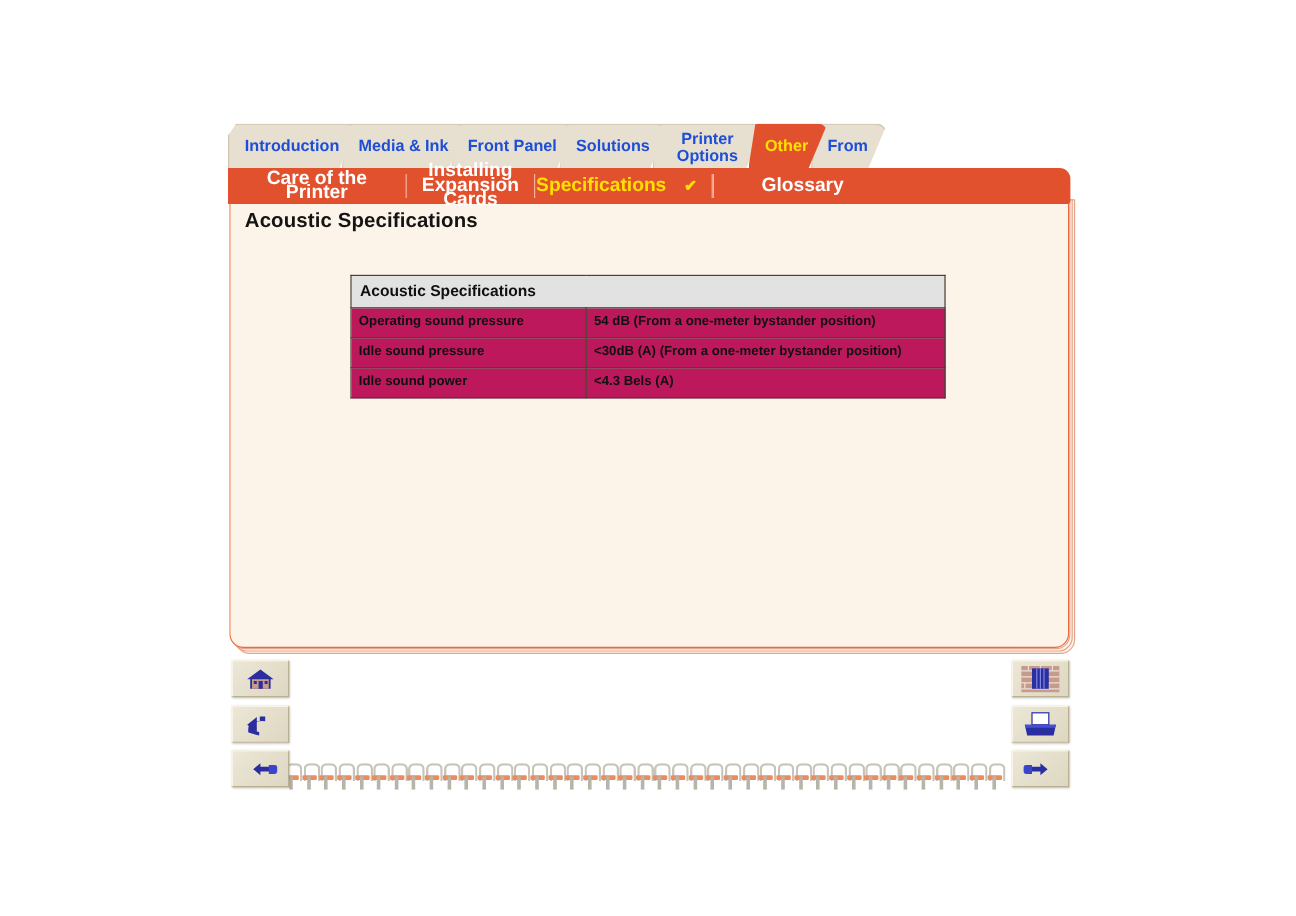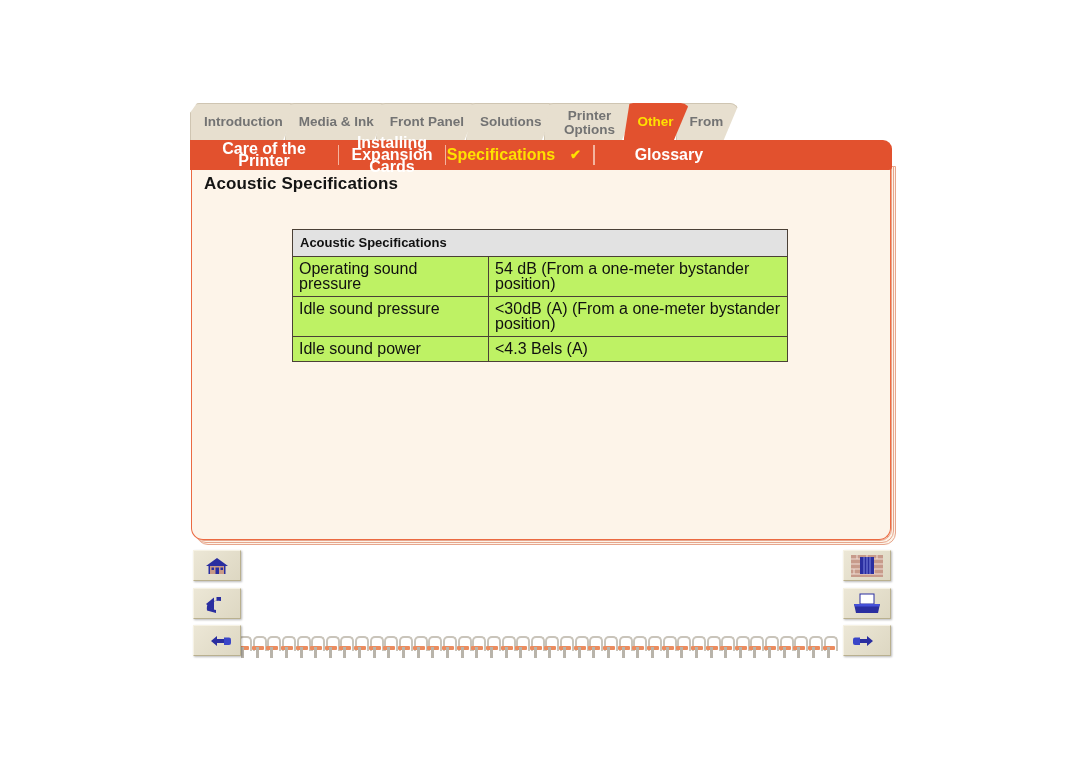--- a/index.html
+++ b/index.html
@@ -26,21 +26,21 @@
     height: 38px;
     margin-right: -14px;
     padding: 0 16px 0 14px;
     display: flex;
     align-items: center;
     justify-content: center;
     text-align: center;
     font-size: 13.5px;
     font-weight: bold;
     line-height: 14px;
-    color: #737373;
+    color: #1d4ed8;
     background: #e7dfcf;
     border-top-left-radius: 9px;
     border-top-right-radius: 9px;
     box-shadow: 0 0 0 1px #cfc5b2 inset;
     clip-path: polygon(0% 100%, 6px 0%, 100% 0%, calc(100% - 16px) 100%);
     cursor: pointer;
   }
   .tab.two-line { padding-top: 1px; }
   .tab.active {
     background: #e2512e;
@@ -129,27 +129,27 @@
     position: absolute;
     left: 292px; top: 229px;
     width: 496px;
     border-collapse: collapse;
     z-index: 4;
     background: #fdf9f2;
   }
   .spec-table td, .spec-table th {
     border: 1px solid #4a4036;
     padding: 4px 6px 5px 6px;
-    font-size: 16px;
+    font-size: 11px;
     color: #101010;
     text-align: left;
     vertical-align: top;
     line-height: 15px;
-    font-weight: normal;
-    background: #bef264;
+    font-weight: bold;
+    background: #be185d;
   }
   .spec-table th.hdr {
     background: #e2e2e2;
     font-weight: bold;
     font-size: 13px;
     padding: 5px 7px 6px 7px;
   }
   .spec-table td.lab { width: 196px; }
 
   

